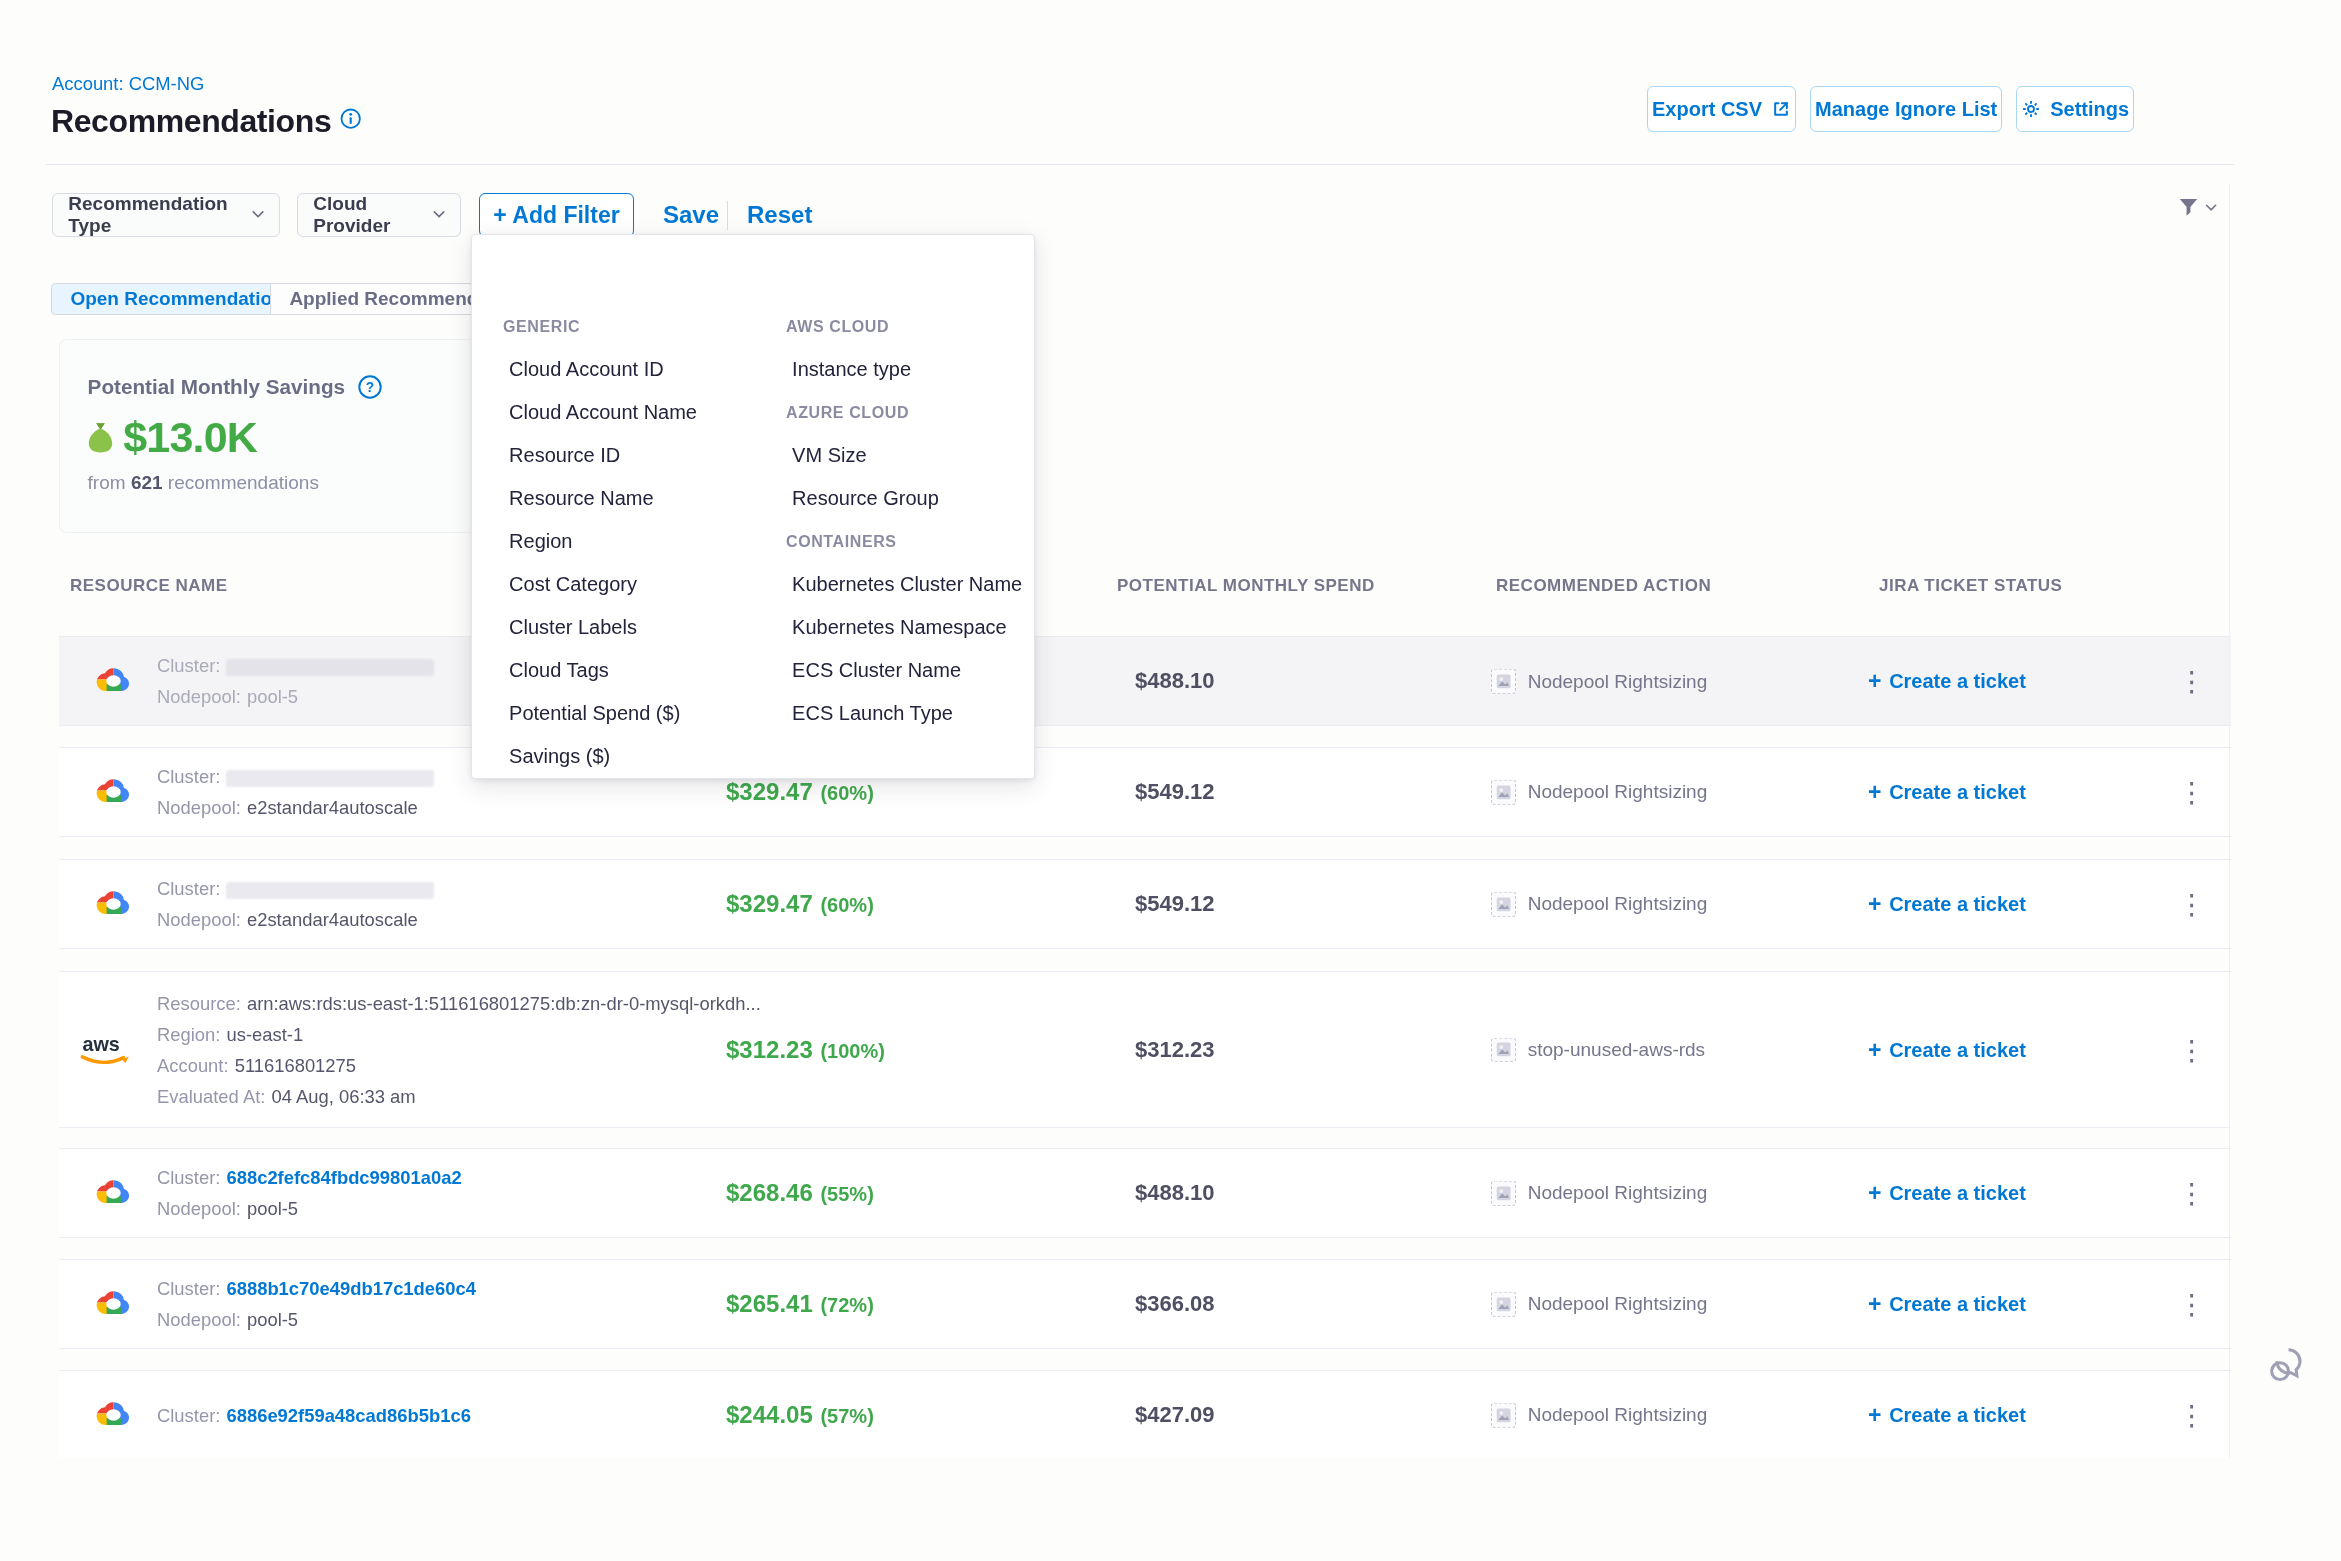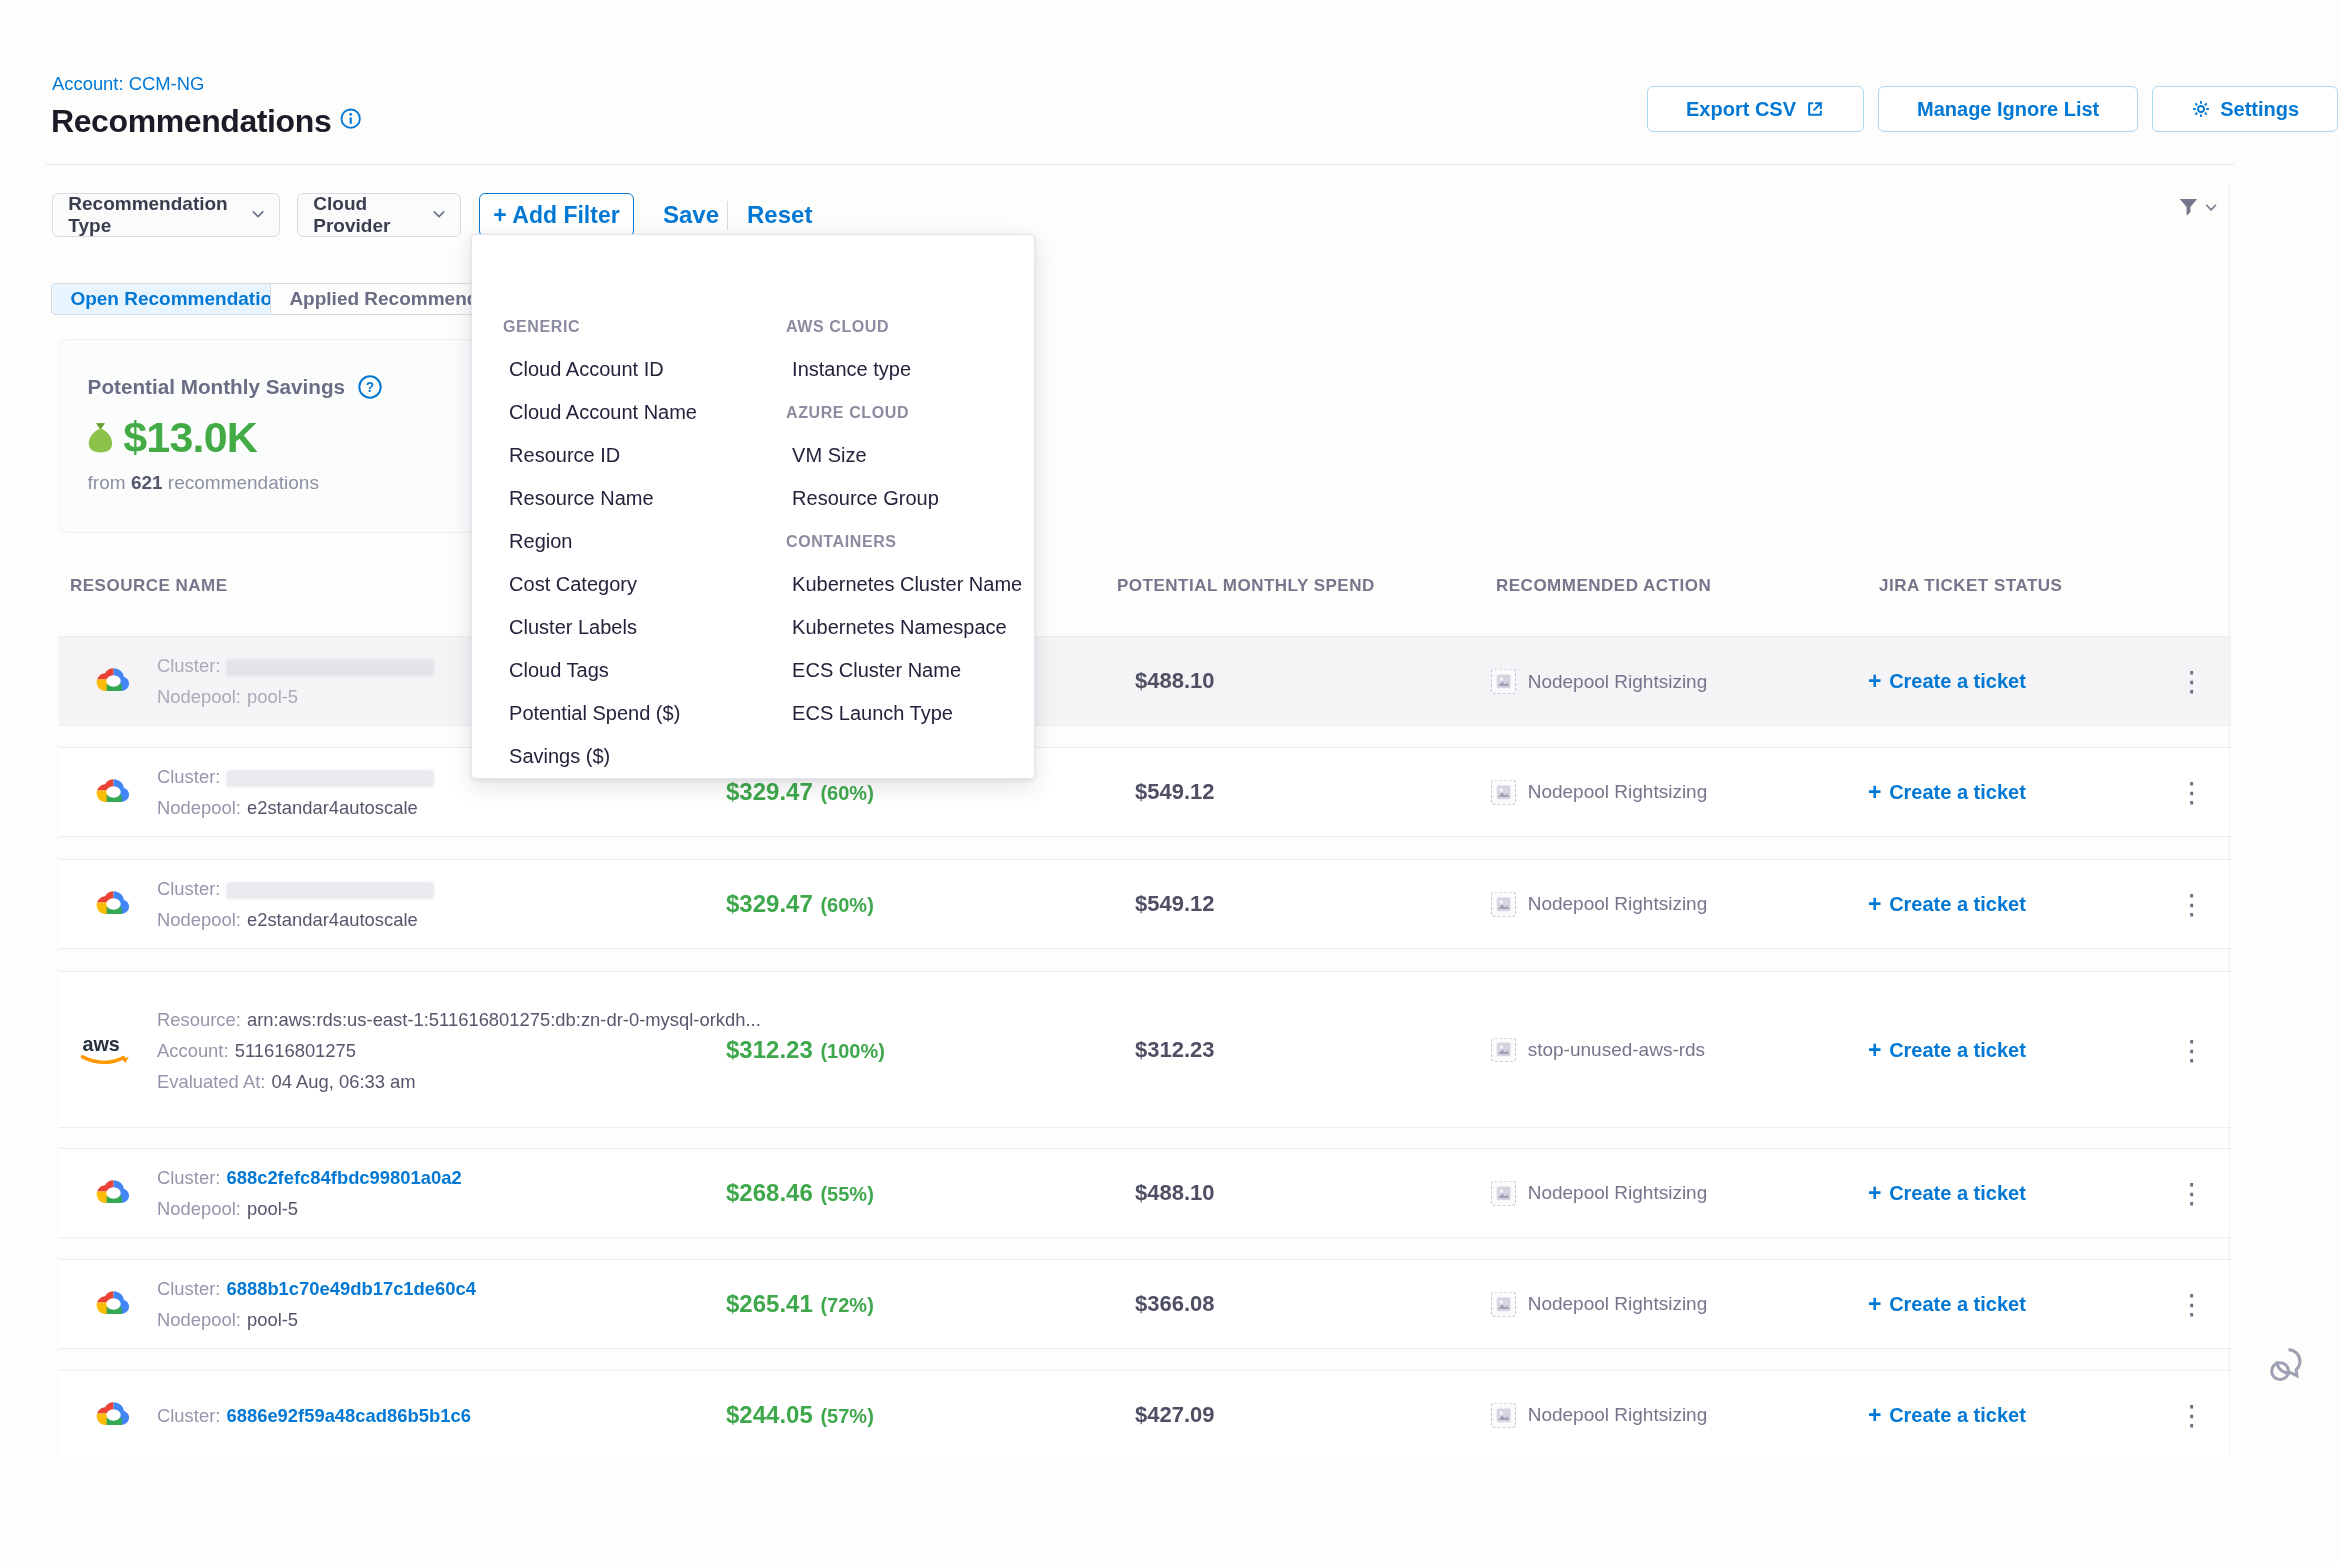--- a/index.html
+++ b/index.html
@@ -8,21 +8,21 @@
   .page { position:absolute; inset:0; }
 
   
   .account-link { position:absolute; left:52px; top:73px; font-size:18.4px; color:#0278d5; }
   .page-title-row { position:absolute; left:51px; top:103px; display:flex; align-items:center; gap:9.2px; }
   .page-title { font-size:32px; font-weight:700; color:#1c1c28; letter-spacing:-0.4px; }
   .info-icon { width:21.4px; height:21.4px; margin-top:-6.1px; }
   .hdr-buttons { position:absolute; top:86px; left:1647px; display:flex; gap:13.8px; }
   .hdr-btn { height:46px; border:1.5px solid #a9d7f3; border-radius:6.1px; background:#ffffff;
              color:#0278d5; font-weight:700; font-size:20px; display:flex; align-items:center;
-             gap:9.2px; padding:0 38px; cursor:pointer; white-space:nowrap; }
+             gap:9.2px; padding:0 4px; cursor:pointer; white-space:nowrap; }
   .hdr-divider { position:absolute; left:46px; right:107px; top:164px; height:0.8px; background:#e6e7ee; }
 
   
   .pill { position:absolute; top:193px; height:44px; border:0.8px solid #d9dae4; border-radius:6.1px;
           background:#fafbfb; display:flex; align-items:center; justify-content:space-between;
           padding:0 15.3px; font-size:19px; font-weight:600; color:#3b3c4e; cursor:pointer; }
   .pill-1 { left:52px;  width:228px; }
   .pill-2 { left:297px; width:164px; }
   .add-filter-btn { position:absolute; left:479px; top:193px; width:155px; height:44px;
           border:1.5px solid #0278d5; border-radius:6.1px; background:#ffffff; color:#0278d5;
@@ -313,20 +313,21 @@
     <div class="kebab">⋮</div>
   </div>
       <div class="trow" style="top: 343px; height: 157px;">
     <span class="prov-icon prov-aws"><svg width="60" height="38" viewBox="0 0 78 50">
     <text x="8" y="28" font-family="Liberation Sans, sans-serif" font-size="26" font-weight="bold" fill="#252F3E">aws</text>
     <path d="M8 36 q28 14 54 1" stroke="#FF9900" stroke-width="4.5" fill="none" stroke-linecap="round"></path>
     <path d="M60 39 l9 -3 l-4.5 8 z" fill="#FF9900"></path>
           </svg></span>
     <div class="res-lines">
           <div class="res-line"><span class="res-label">Resource:</span><span class="res-val ">arn:aws:rds:us-east-1:511616801275:db:zn-dr-0-mysql-orkdh...</span></div>
+          <div class="res-line"><span class="res-label">Region:</span><span class="res-val ">us-east-1</span></div>
           <div class="res-line"><span class="res-label">Account:</span><span class="res-val ">511616801275</span></div>
           <div class="res-line"><span class="res-label">Evaluated At:</span><span class="res-val ">04 Aug, 06:33 am</span></div>
         </div>
     <div class="cell-savings">
       <span class="sv-amt">$312.23</span><span class="sv-pct">(100%)</span>
     </div>
     <div class="cell-spend">$312.23</div>
     <div class="cell-action">
       <span class="action-icon">
         <svg width="15.3" height="15.3" viewBox="0 0 20 20">

